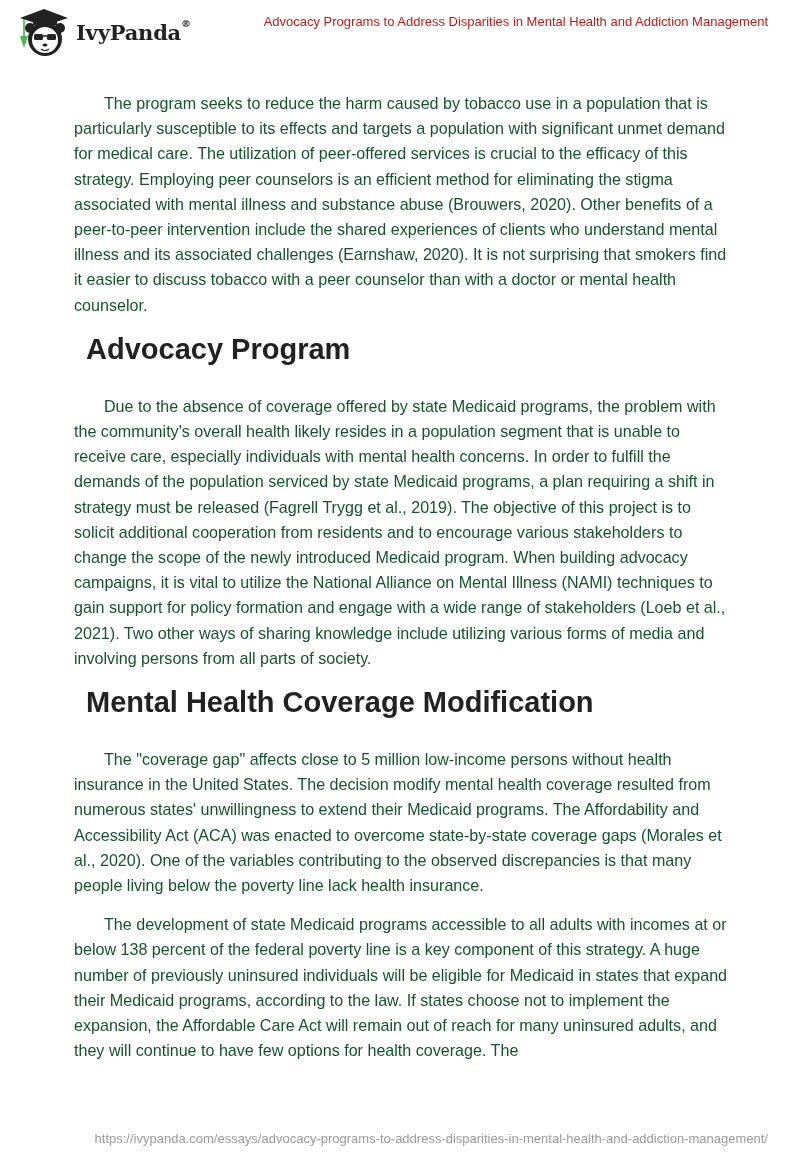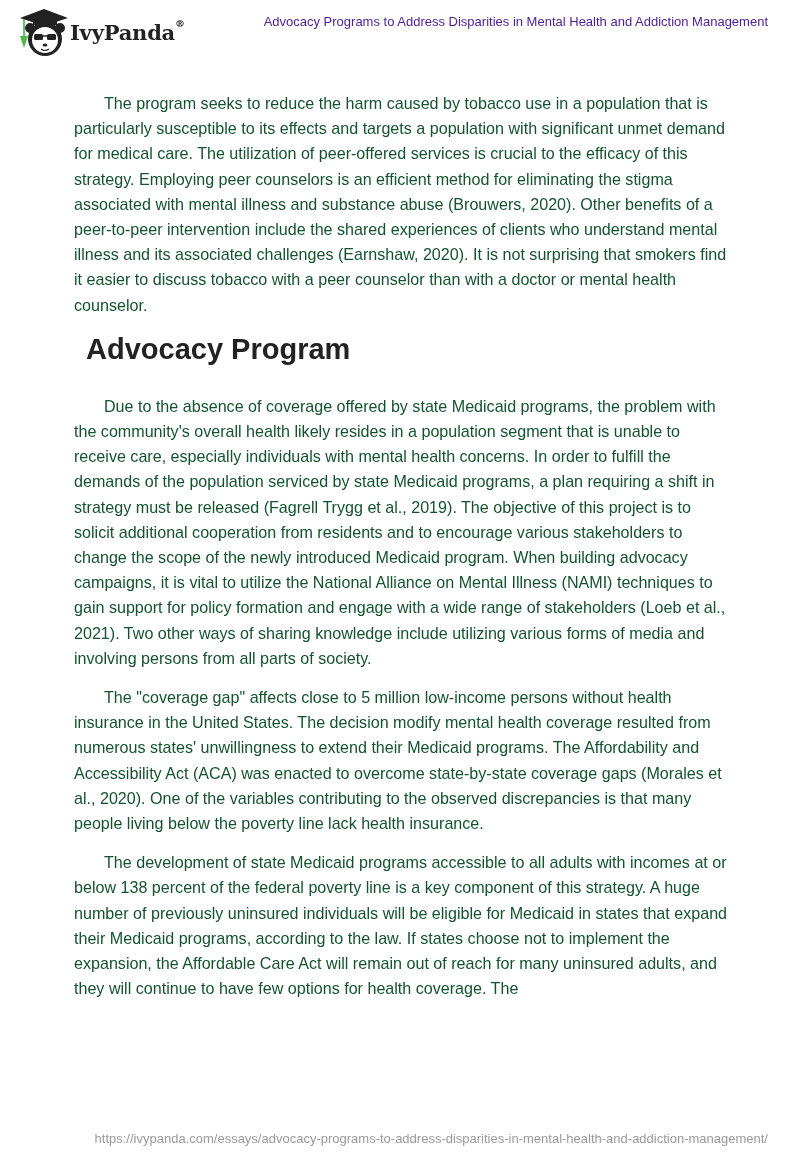--- a/index.html
+++ b/index.html
@@ -2,23 +2,23 @@
 <html><head>
 <meta charset="utf-8">
 <style>
   html, body { margin: 0; padding: 0; background: #ffffff; }
   body { width: 800px; height: 1160px; position: relative; overflow: hidden;
          font-family: "Liberation Sans", sans-serif; color: #222222; }
   .header { position: absolute; left: 0; top: 0; width: 800px; height: 60px; }
   .logo { position: absolute; left: 14px; top: 6px; display: flex; align-items: center; }
   .logo svg { display: block; }
   .logo-text { font-family: "DejaVu Serif", "Liberation Serif", serif; font-weight: bold;
-               font-size: 21px; color: #222; margin-left: 0; letter-spacing: -0.2px; }
+               font-size: 21px; color: #222; margin-left: 6px; letter-spacing: -0.2px; }
   .logo-text sup { font-size: 10px; font-weight: bold; vertical-align: top; position: relative; top: -2px; }
-  .doc-title { position: absolute; right: 32px; top: 14px; font-size: 13px; color: #4c1d95; white-space: nowrap; }
+  .doc-title { position: absolute; right: 32px; top: 14px; font-size: 13px; color: #b91c1c; white-space: nowrap; }
   .content { position: absolute; left: 74px; top: 91px; width: 660px; }
   p { margin: 0 0 14px 0; font-size: 16.1px; line-height: 25.2px; text-indent: 30px; color: #14532d; }
   h2 { margin: 14px 0 28px 12px; font-size: 29px; font-weight: bold; line-height: 34px; color: #222; }
   .footer-url { position: absolute; right: 32px; top: 1131px; font-size: 13px; color: #9a9a9a; white-space: nowrap; }
 </style>
 </head>
 <body>
 
 <div class="header">
   <div class="logo">
@@ -48,17 +48,18 @@
   </div>
   <div class="doc-title">Advocacy Programs to Address Disparities in Mental Health and Addiction Management</div>
 </div>
 
 <div class="content">
   <p>The program seeks to reduce the harm caused by tobacco use in a population that is particularly susceptible to its effects and targets a population with significant unmet demand for medical care. The utilization of peer-offered services is crucial to the efficacy of this strategy. Employing peer counselors is an efficient method for eliminating the stigma associated with mental illness and substance abuse (Brouwers, 2020). Other benefits of a peer-to-peer intervention include the shared experiences of clients who understand mental illness and its associated challenges (Earnshaw, 2020). It is not surprising that smokers find it easier to discuss tobacco with a peer counselor than with a doctor or mental health counselor.</p>
 
   <h2>Advocacy Program</h2>
   <p>Due to the absence of coverage offered by state Medicaid programs, the problem with the community's overall health likely resides in a population segment that is unable to receive care, especially individuals with mental health concerns. In order to fulfill the demands of the population serviced by state Medicaid programs, a plan requiring a shift in strategy must be released (Fagrell Trygg et al., 2019). The objective of this project is to solicit additional cooperation from residents and to encourage various stakeholders to change the scope of the newly introduced Medicaid program. When building advocacy campaigns, it is vital to utilize the National Alliance on Mental Illness (NAMI) techniques to gain support for policy formation and engage with a wide range of stakeholders (Loeb et al., 2021). Two other ways of sharing knowledge include utilizing various forms of media and involving persons from all parts of society.</p>
 
+  <h2>Mental Health Coverage Modification</h2>
   <p>The "coverage gap" affects close to 5 million low-income persons without health insurance in the United States. The decision modify mental health coverage resulted from numerous states' unwillingness to extend their Medicaid programs. The Affordability and Accessibility Act (ACA) was enacted to overcome state-by-state coverage gaps (Morales et al., 2020). One of the variables contributing to the observed discrepancies is that many people living below the poverty line lack health insurance.</p>
   <p>The development of state Medicaid programs accessible to all adults with incomes at or below 138 percent of the federal poverty line is a key component of this strategy. A huge number of previously uninsured individuals will be eligible for Medicaid in states that expand their Medicaid programs, according to the law. If states choose not to implement the expansion, the Affordable Care Act will remain out of reach for many uninsured adults, and they will continue to have few options for health coverage. The</p>
 </div>
 
 <div class="footer-url">https://ivypanda.com/essays/advocacy-programs-to-address-disparities-in-mental-health-and-addiction-management/</div>
 
 </body></html>

